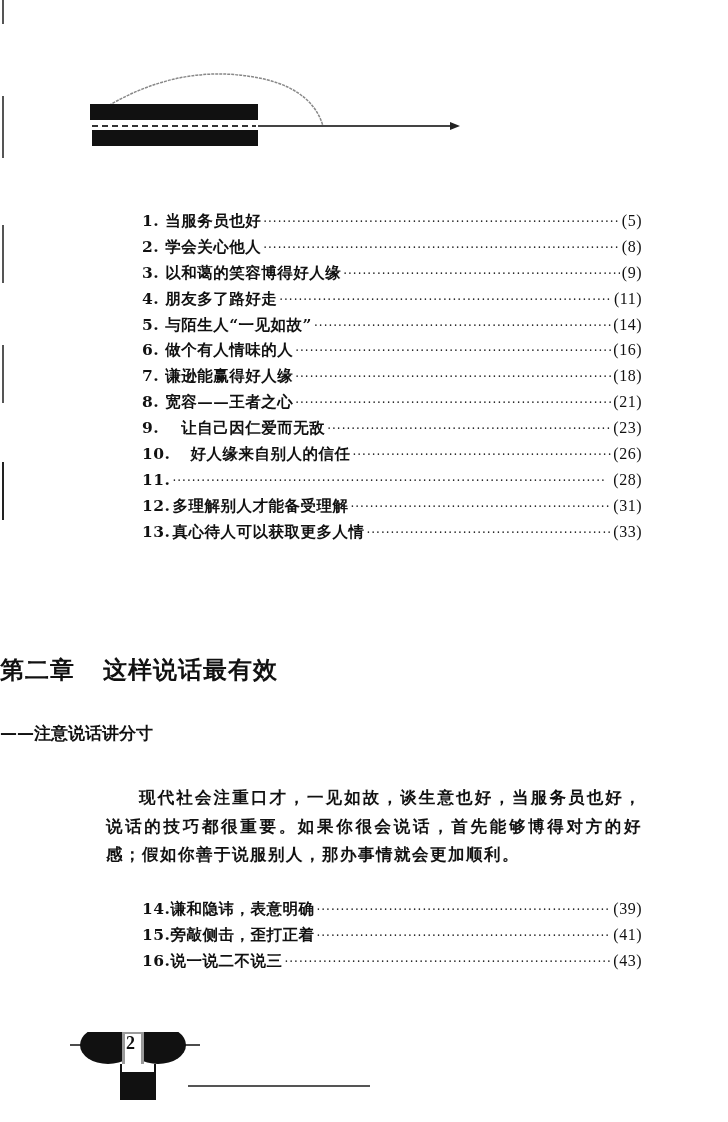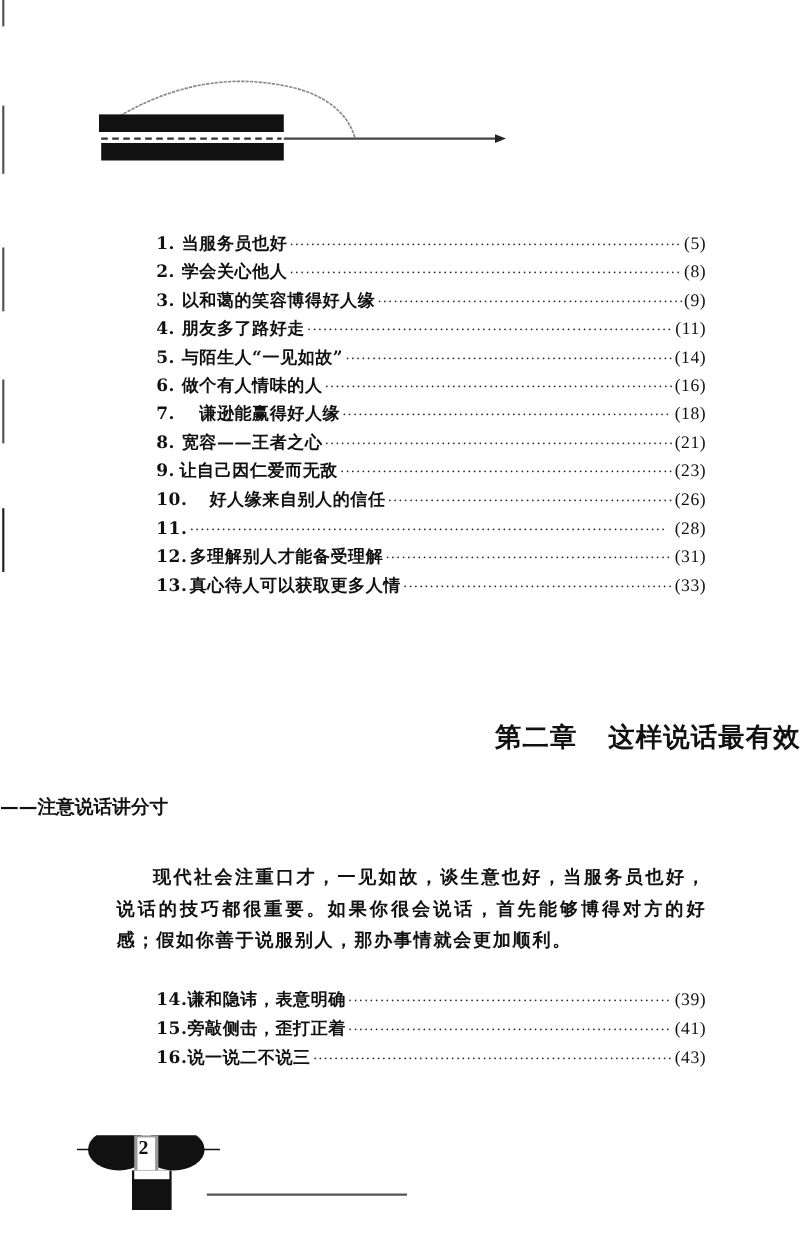--- a/index.html
+++ b/index.html
@@ -16,21 +16,21 @@
     font-size: 15.5px; font-weight: bold; letter-spacing: 0.5px;
   }
   .toc-row .num { flex: none; }
   .toc-row .title { flex: none; white-space: nowrap; }
   .toc-row .leader {
     flex: 1 1 auto; overflow: hidden; white-space: nowrap;
     margin: 0 2px; font-weight: normal; color: #222; letter-spacing: 1px; font-size: 12px;
   }
   .toc-row .page { flex: none; font-family: "Liberation Serif", serif; font-weight: normal; font-size: 16px; }
   .chapter-title {
-    position: absolute; left: 0; width: 728px; top: 654px; text-align: right;
+    position: absolute; left: 0; width: 728px; top: 654px; text-align: left;
     font-family: "DejaVu Sans", sans-serif; font-weight: bold; font-size: 24px; letter-spacing: 1px;
   }
   .chapter-title .gap { display: inline-block; width: 28px; }
   .chapter-sub {
     position: absolute; left: 0; width: 728px; top: 722px; text-align: left;
     font-size: 17px; font-weight: bold;
   }
   .intro {
     position: absolute; left: 106px; width: 536px; top: 784px;
     font-size: 16.5px; font-weight: bold; line-height: 28.5px; letter-spacing: 1.5px;
@@ -88,33 +88,33 @@
       <span class="page">(14)</span>
     </div>
   <div class="toc-row">
       <span class="num">6.</span>
       <span class="title" style="margin-left:6px">做个有人情味的人</span>
       <span class="leader">··························································································</span>
       <span class="page">(16)</span>
     </div>
   <div class="toc-row">
       <span class="num">7.</span>
-      <span class="title" style="margin-left:22px">谦逊能赢得好人缘</span>
+      <span class="title" style="margin-left:6px">谦逊能赢得好人缘</span>
       <span class="leader">··························································································</span>
       <span class="page">(18)</span>
     </div>
   <div class="toc-row">
       <span class="num">8.</span>
       <span class="title" style="margin-left:6px">宽容——王者之心</span>
       <span class="leader">··························································································</span>
       <span class="page">(21)</span>
     </div>
   <div class="toc-row">
       <span class="num">9.</span>
-      <span class="title" style="margin-left:4px">让自己因仁爱而无敌</span>
+      <span class="title" style="margin-left:22px">让自己因仁爱而无敌</span>
       <span class="leader">··························································································</span>
       <span class="page">(23)</span>
     </div>
   <div class="toc-row">
       <span class="num">10.</span>
       <span class="title" style="margin-left:20px">好人缘来自别人的信任</span>
       <span class="leader">··························································································</span>
       <span class="page">(26)</span>
     </div>
   <div class="toc-row">

